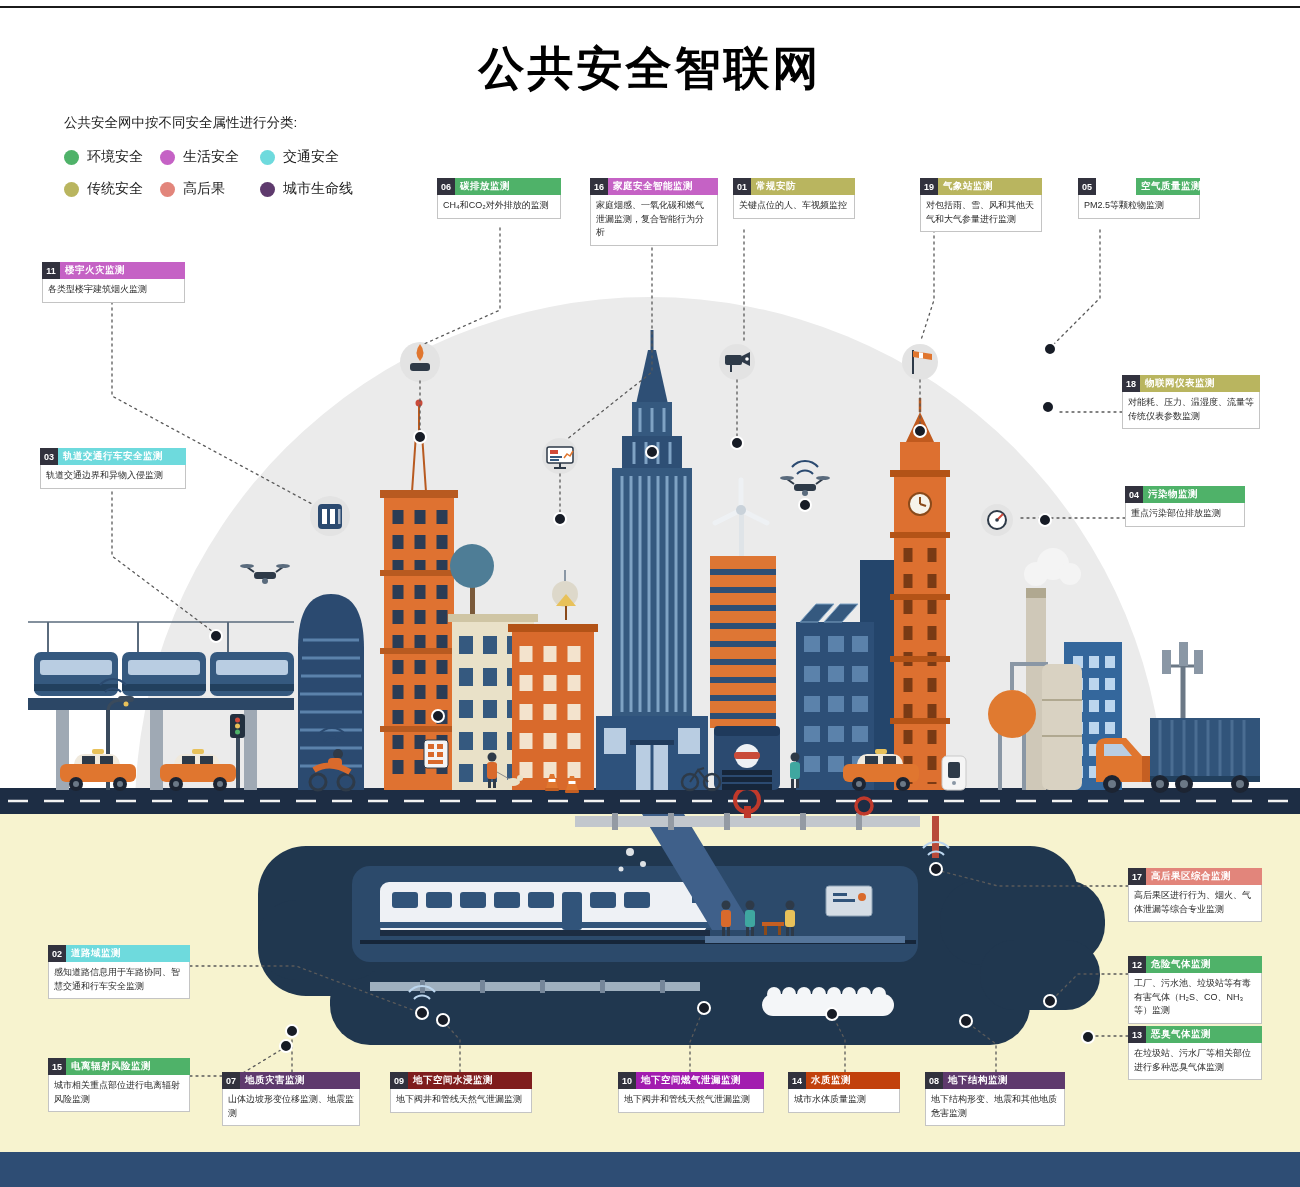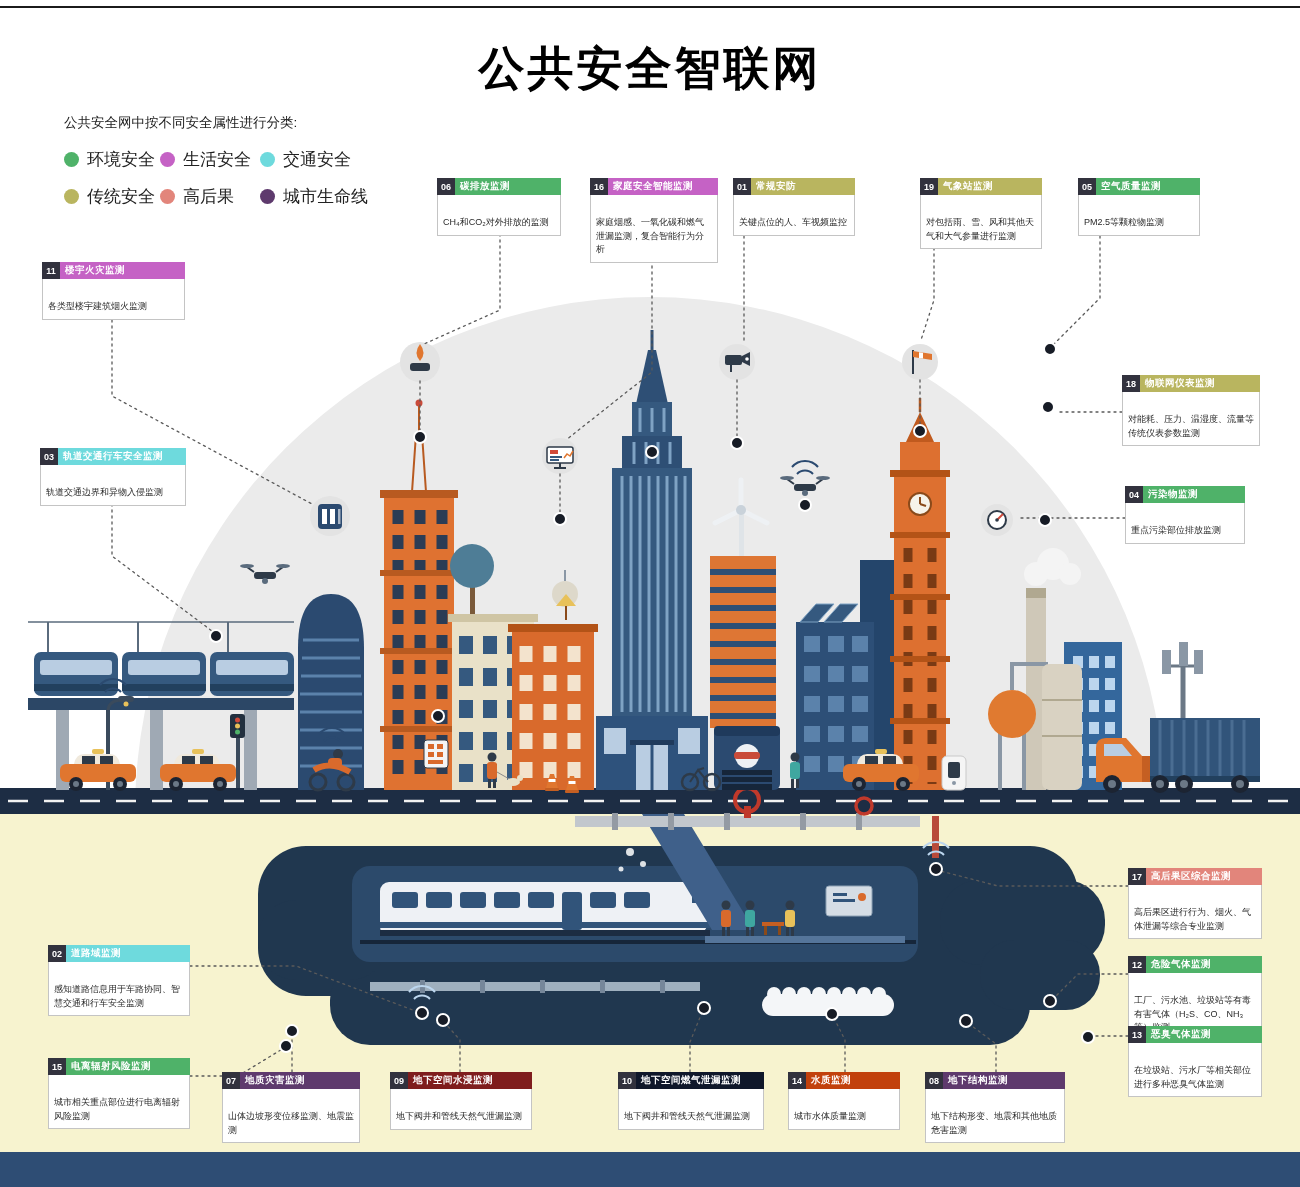--- a/index.html
+++ b/index.html
@@ -9,38 +9,38 @@
     font-family:"Liberation Sans","DejaVu Sans",sans-serif;
   }
   .top-rule { position:absolute; left:0; top:6px; width:1300px; height:2px; background:#1b1b1b; }
   .page-title {
     position:absolute; top:38px; left:0; width:100%; text-align:center;
     font-size:46px; font-weight:bold; color:#000; letter-spacing:3px;font-family:Liberation Mono, monospace;
   }
   .legend { position:absolute; left:64px; top:114px; }
   .legend-intro { font-size:13.5px; color:#1c1c1c; margin-bottom:16px; }
   .legend-grid { display:grid; grid-template-columns:96px 100px 116px; row-gap:14px; }
-  .legend-item { display:flex; align-items:center; gap:8px; font-size:17px; color:#222; }
+  .legend-item { display:flex; align-items:center; gap:8px; font-size:14px; color:#222; }
   .legend-dot { width:15px; height:15px; border-radius:50%; flex:0 0 auto; }
 
   .scene { position:absolute; left:0; top:0; }
 
   .callout { position:absolute; z-index:5; }
   .co-head { display:flex; height:17px;border-radius:6px; }
   .co-num {
     width:18px; background:#32323e; color:#fff; font-size:9px; font-weight:bold;
     display:flex; align-items:center; justify-content:center; flex:0 0 auto;
   }
   .co-title {
     flex:1; color:#fff; font-size:9.5px; font-weight:bold;
     display:flex; align-items:center; padding-left:5px; letter-spacing:0.5px; white-space:nowrap; overflow:hidden;
   }
   .co-body {
     background:#fff; border:1px solid #c4c4c4; border-top:none;
-    font-size:9px; color:#2a2a2a; padding:21px 5px 5px; line-height:1.5; min-height:18px;
+    font-size:9px; color:#2a2a2a; padding:4px 5px 5px; line-height:1.5; min-height:18px;
   }
 </style>
 </head>
 <body>
 
 <div class="top-rule"></div>
 <div class="page-title">公共安全智联网</div>
 
 <div class="legend">
   <div class="legend-intro">公共安全网中按不同安全属性进行分类:</div>
@@ -646,21 +646,21 @@
 <div class="callout" style="left:920px;top:178px;width:122px">
   <div class="co-head">
       <span class="co-num">19</span>
       <span class="co-title" style="background: rgb(185, 181, 95);">气象站监测</span>
     </div>
   <div class="co-body">对包括雨、雪、风和其他天气和大气参量进行监测</div>
 </div>
 <div class="callout" style="left:1078px;top:178px;width:122px">
   <div class="co-head">
       <span class="co-num">05</span>
-      <span class="co-title" style="background: rgb(79, 178, 105);">空气质量监测</span>
+      <span class="co-title" style="background: rgb(79, 178, 105); margin-left: 40px;">空气质量监测</span>
     </div>
   <div class="co-body">PM2.5等颗粒物监测</div>
 </div>
 <div class="callout" style="left:42px;top:262px;width:143px">
   <div class="co-head">
       <span class="co-num">11</span>
       <span class="co-title" style="background: rgb(197, 98, 197);">楼宇火灾监测</span>
     </div>
   <div class="co-body">各类型楼宇建筑烟火监测</div>
 </div>
@@ -730,21 +730,21 @@
 <div class="callout" style="left:390px;top:1072px;width:142px">
   <div class="co-head">
       <span class="co-num">09</span>
       <span class="co-title" style="background: #7f1d1d;">地下空间水浸监测</span>
     </div>
   <div class="co-body">地下阀井和管线天然气泄漏监测</div>
 </div>
 <div class="callout" style="left:618px;top:1072px;width:146px">
   <div class="co-head">
       <span class="co-num">10</span>
-      <span class="co-title" style="background: #0f172a;">地下空间燃气泄漏监测</span>
+      <span class="co-title" style="background: #a21caf;">地下空间燃气泄漏监测</span>
     </div>
   <div class="co-body">地下阀井和管线天然气泄漏监测</div>
 </div>
 <div class="callout" style="left:788px;top:1072px;width:112px">
   <div class="co-head">
       <span class="co-num">14</span>
       <span class="co-title" style="background: #c2410c;">水质监测</span>
     </div>
   <div class="co-body">城市水体质量监测</div>
 </div>

